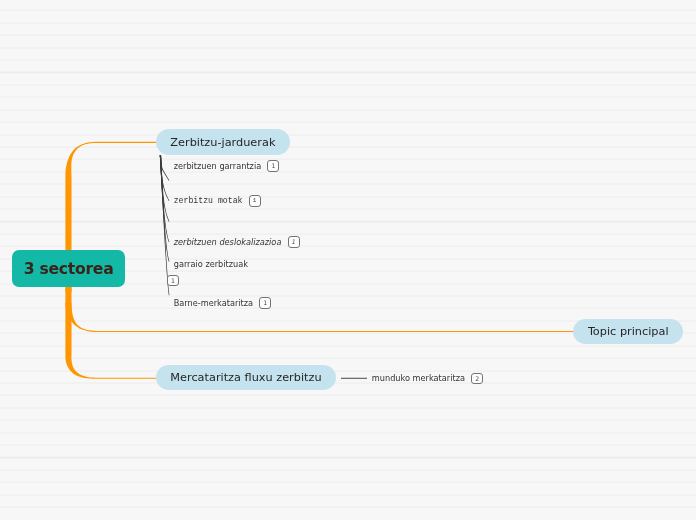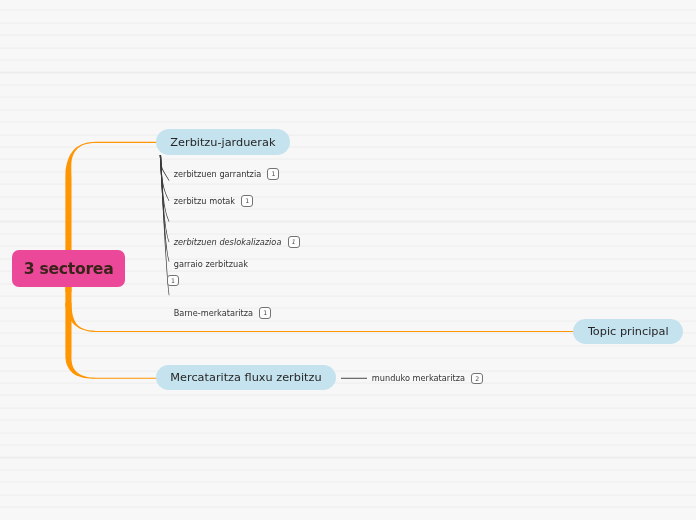--- a/index.html
+++ b/index.html
@@ -24,21 +24,21 @@
     will-change:opacity;
     background:#c5e3ef;
     color:#262626;
     display:flex;align-items:center;justify-content:center;
     white-space:nowrap;
   }
   .node.pill{border-radius:13px;height:25.3px;font-size:11.3px;}
   .node span{will-change:opacity;}
   .node.root{
     border-radius:7px;
-    background:#ec4899;color:#3a241a;
+    background:#14b8a6;color:#3a241a;
     font-weight:bold;font-size:15.6px;letter-spacing:-0.25px;
   }
   .leaf{
     position:absolute;display:flex;align-items:center;
     font-size:8.2px;color:#333;white-space:nowrap;
   }
   .leaf .txt{}
   .leaf.leaf-wrap{display:block;width:72px;white-space:normal;line-height:16px;text-indent:6.8px;}
   .leaf.leaf-wrap .txt{white-space:nowrap;}
   .leaf.leaf-wrap .badge{margin-left:0;text-indent:0;}
@@ -70,37 +70,37 @@
     <g fill="#3a3a3a">
       <path d="M159.8 155.0L160.2 160.7L160.5 163.5L160.7 164.7L160.9 165.9L161.1 166.9L161.4 167.8L161.8 168.7L162.2 169.7L163.3 171.8L164.6 174.0L168.8 180.8L169.4 180.4L165.4 173.7L164.1 171.5L163.0 169.4L162.6 168.4L162.3 167.5L162.0 166.6L161.8 165.5L161.6 164.4L161.5 163.1L161.2 159.8L161.0 155.0Z"></path>
       <path d="M159.8 155.0L160.6 167.3L161.1 173.6L161.3 176.4L161.7 179.0L162.0 181.5L162.4 183.7L162.9 185.9L163.5 188.1L164.0 190.0L164.8 192.1L165.6 194.2L166.5 196.4L167.6 198.6L168.8 201.0L169.4 200.8L168.1 198.3L167.1 196.1L166.2 194.0L165.5 191.9L164.8 189.8L164.2 187.7L163.7 185.6L163.2 183.3L162.8 181.0L162.5 178.6L162.2 175.9L162.0 172.9L161.5 165.2L161.0 155.0Z"></path>
       <path d="M159.8 155.0L160.9 174.1L161.6 184.1L162.0 188.8L162.4 192.8L162.8 196.6L163.2 199.9L163.7 203.3L164.2 206.5L164.9 209.5L165.5 212.1L166.2 214.8L167.0 217.2L167.9 219.5L168.8 221.7L169.4 221.5L168.4 219.1L167.6 216.8L166.8 214.4L166.1 211.7L165.5 209.1L164.9 206.1L164.4 203.0L164.0 199.6L163.5 196.0L163.2 192.2L162.8 187.8L162.5 183.1L161.8 171.0L161.0 155.0Z"></path>
       <path d="M159.8 155.0L161.3 181.3L162.1 194.8L163.0 206.5L163.5 211.7L163.9 216.1L164.4 220.6L164.9 224.4L165.5 228.2L166.0 231.5L166.7 234.5L167.3 237.3L168.0 239.9L168.8 242.2L169.4 242.0L168.6 239.7L167.9 237.2L167.3 234.4L166.7 231.1L166.1 227.9L165.6 224.0L165.1 219.9L164.6 215.4L164.2 210.5L163.8 205.3L162.9 192.5L162.0 175.7L161.0 155.0Z"></path>
       <path d="M159.8 155.0L161.7 188.7L162.6 204.8L163.6 219.5L164.5 231.4L165.0 236.9L165.5 241.6L166.0 246.2L166.5 250.1L167.1 253.6L167.6 256.7L168.2 259.5L168.8 261.7L169.4 261.5L168.8 259.1L168.2 256.4L167.7 253.2L167.2 249.7L166.7 245.8L166.2 241.2L165.7 236.1L165.2 230.5L164.3 217.6L163.4 201.5L162.2 179.8L161.0 155.0Z"></path>
       <path d="M159.8 155.0L163.7 225.0L164.7 243.2L165.7 258.3L166.6 271.7L167.4 282.1L168.1 289.8L168.5 292.9L168.8 295.2L169.4 295.2L169.1 292.6L168.7 289.5L168.0 281.3L167.2 270.3L166.2 255.6L165.2 237.3L164.0 214.7L162.3 181.8L161.0 155.0Z"></path>
     </g>
   </svg>
 
-  <div class="leaf" style="left:173.7px;top:168px;justify-content:space-between;">
+  <div class="leaf" style="left:173.7px;top:160px;justify-content:space-between;">
     <span class="txt">zerbitzuen garrantzia</span>
     <span class="badge">1</span>
   </div>
-  <div class="leaf" style="left:173.7px;top:194.90px;">
+  <div class="leaf" style="left:173.7px;top:194.90px;font-family:Liberation Mono, monospace;">
     <span class="txt">zerbitzu motak</span>
     <span class="badge">1</span>
   </div>
   <div class="leaf" style="left:173.7px;top:236.10px;font-style:italic;">
     <span class="txt">zerbitzuen deslokalizazioa</span>
     <span class="badge">1</span>
   </div>
   <div class="leaf leaf-wrap" style="left:166.9px;top:255.60px;">
     <span class="txt">garraio zerbitzuak</span>
     <span class="badge">1</span>
   </div>
-  <div class="leaf" style="left:173.7px;top:307px;">
+  <div class="leaf" style="left:173.7px;top:297px;">
     <span class="txt">Barne-merkataritza</span>
     <span class="badge">1</span>
   </div>
 
   <div class="leaf" style="left:371.8px;top:372.50px;">
     <span class="txt">munduko merkataritza</span>
     <span class="badge">2</span>
   </div>
 
   <div class="node root" id="root-node" style="left:12.3px;top:250.4px;width:112.5px;height:36.3px;">

